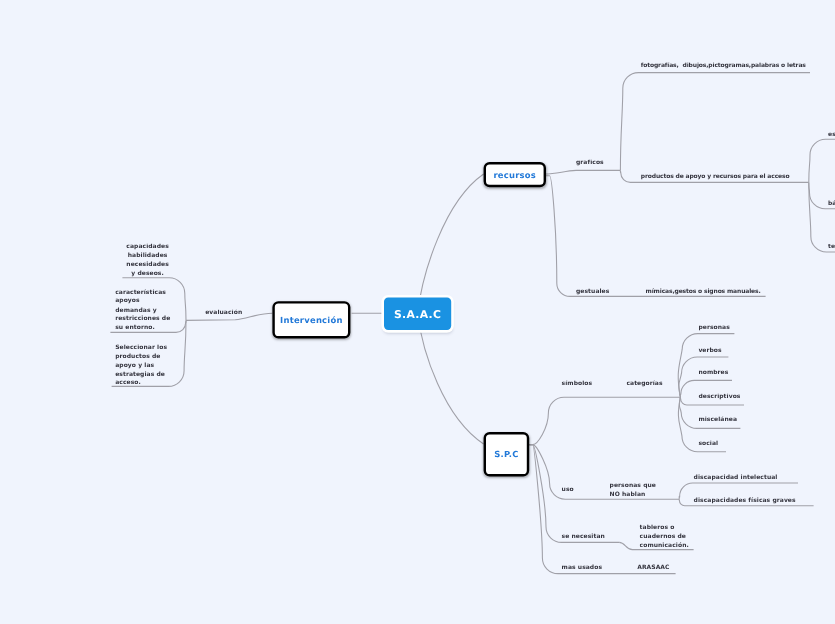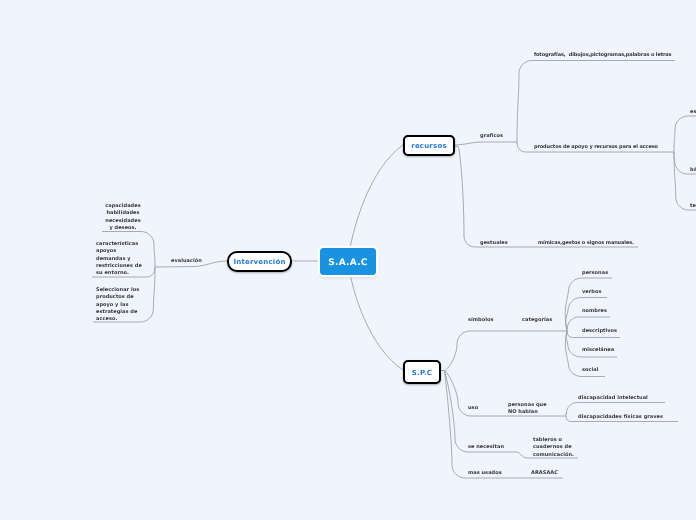--- a/index.html
+++ b/index.html
@@ -90,24 +90,24 @@
   <div class="lbl" style="left:582px;top:289px;">verbos</div>
   <div class="lbl" style="left:582px;top:308px;">nombres</div>
   <div class="lbl" style="left:582px;top:328px;">descriptivos</div>
   <div class="lbl" style="left:582px;top:347px;">miscelánea</div>
   <div class="lbl" style="left:582px;top:367px;">social</div>
 
   <div class="node root" style="left:320px;top:248px;width:56px;height:27px;">
     <span>S.A.A.C</span>
   </div>
 
-  <div class="node sub" style="left:227px;top:251px;width:65px;height:21px;box-sizing:border-box;border-radius:10px;">
+  <div class="node sub" style="left:227px;top:251px;width:65px;height:31px;box-sizing:border-box;">
     <span>Intervención</span>
   </div>
 
   <div class="node sub" style="left:403px;top:135px;width:52px;height:21px;box-sizing:border-box;">
     <span>recursos</span>
   </div>
 
-  <div class="node sub" style="left:403px;top:360px;width:38px;height:24px;">
+  <div class="node sub" style="left:403px;top:360px;width:38px;height:37px;">
     <span>S.P.C</span>
   </div>
 </div>
 
 </body></html>

